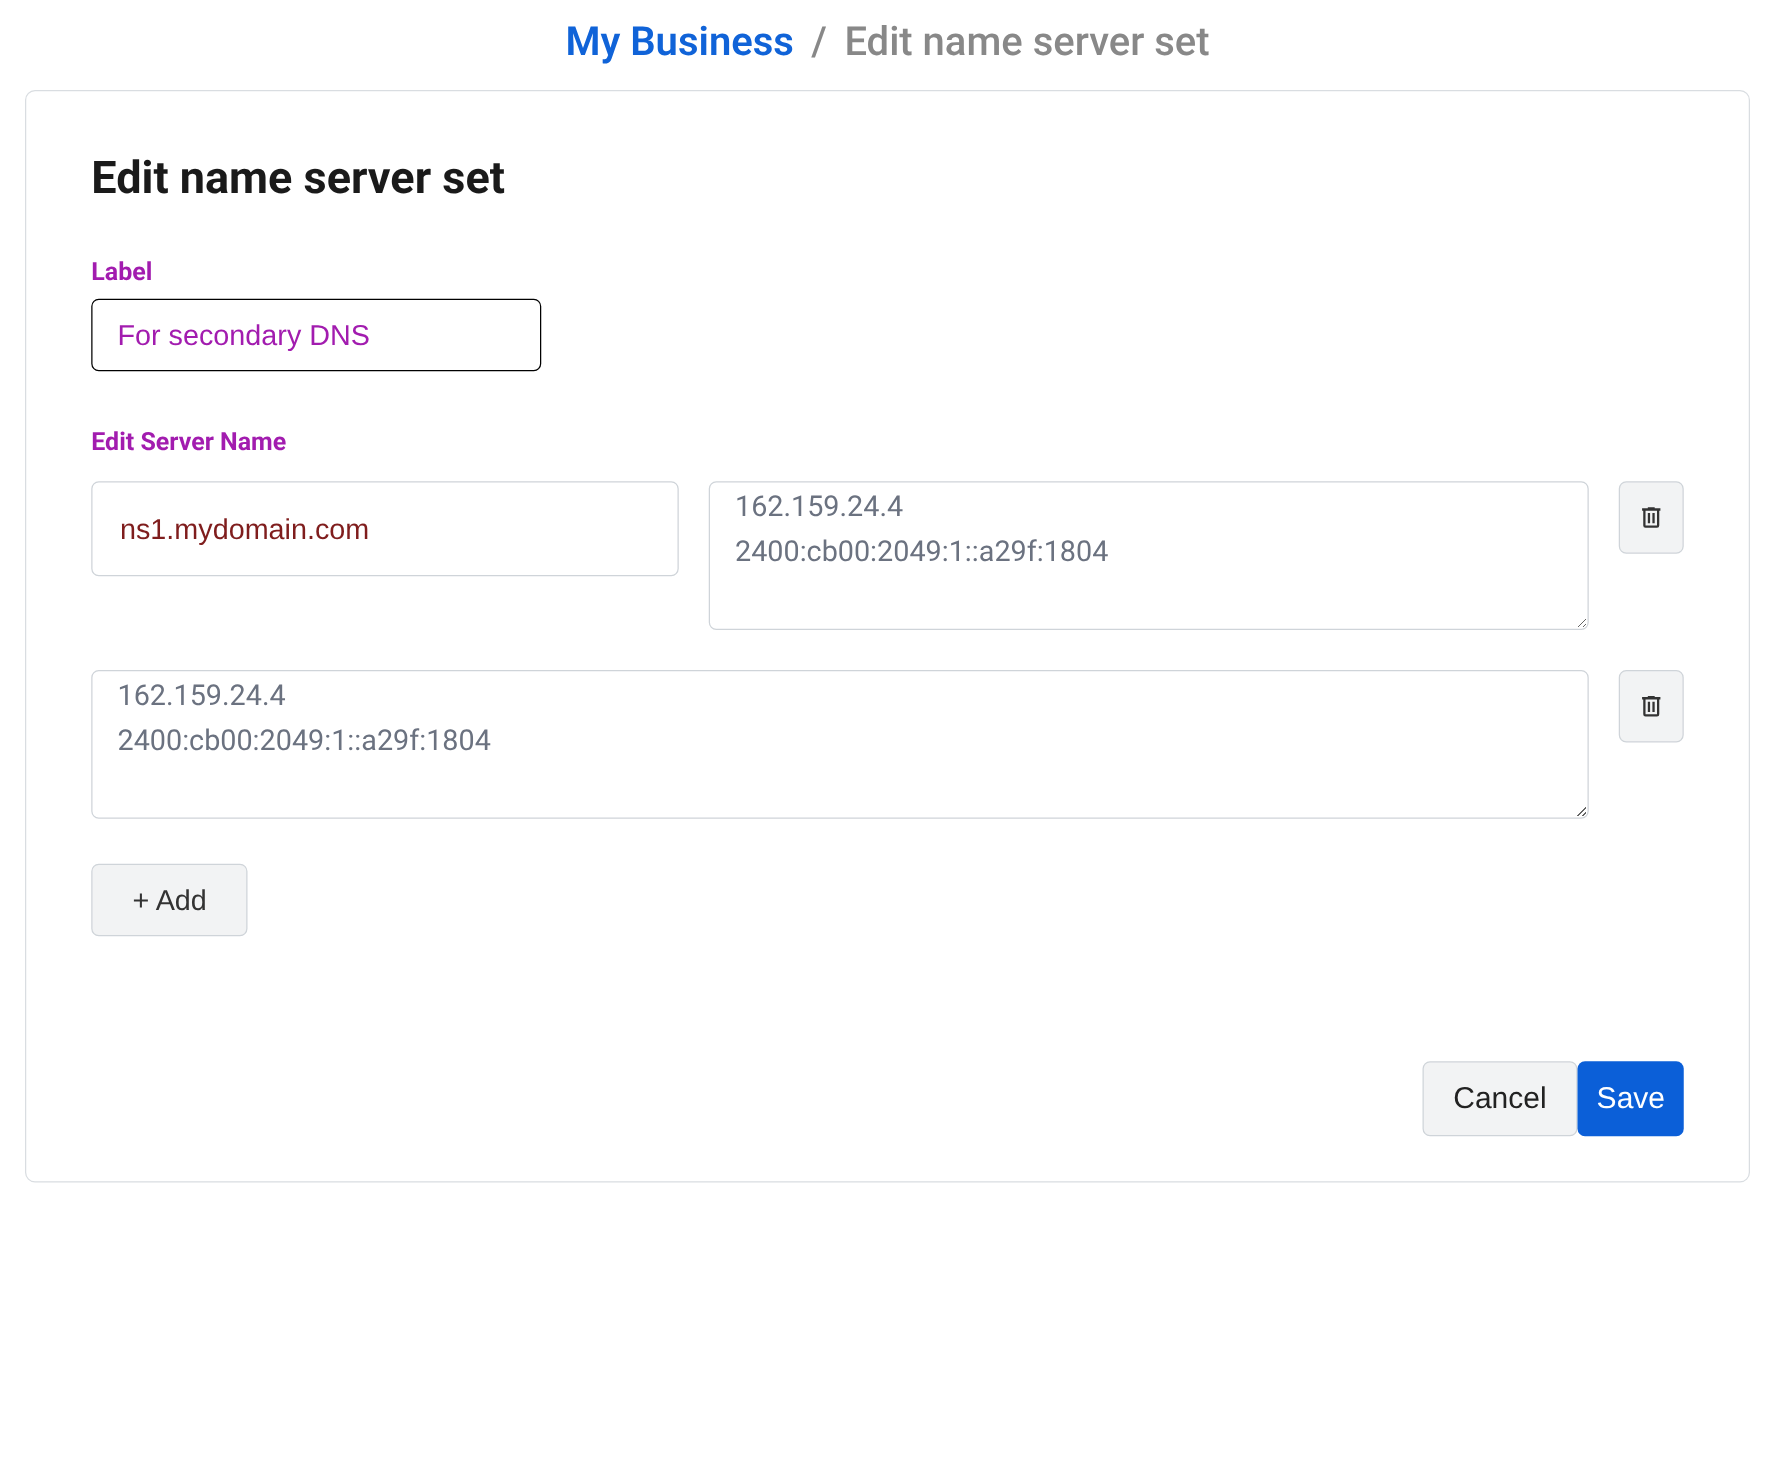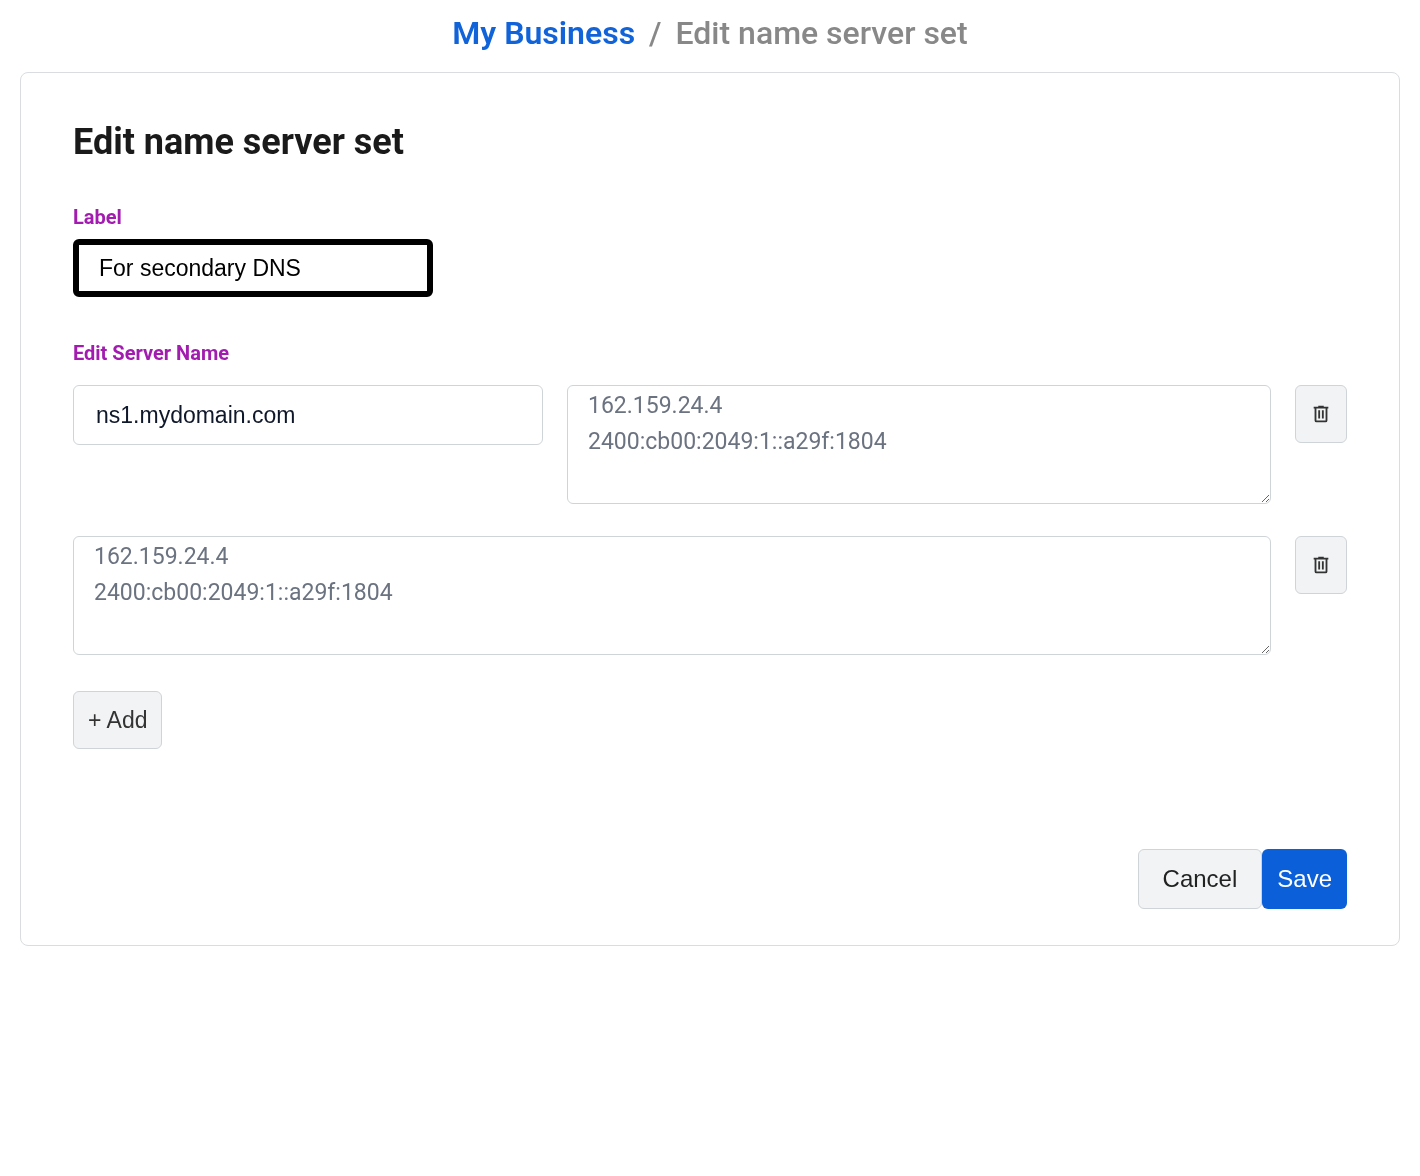--- a/index.html
+++ b/index.html
@@ -46,25 +46,25 @@
     }
     .field-label {
       font-size: 20px;
       font-weight: 700;
       margin-bottom: 10px;
       color: #a21caf;
     }
     .text-input {
       width: 360px;
       height: 58px;
-      border: 6px solid #000000;
+      border: 1px solid #000000;
       border-radius: 6px;
       font-size: 23px;
       padding: 0 20px;
-      color: #000000;
+      color: #a21caf;
       background: #fff;
     }
     .servers-section {
       margin-top: 44px;
     }
     .columns-header {
       display: flex;
       gap: 24px;
       margin-bottom: 10px;
     }
@@ -81,26 +81,26 @@
       flex-shrink: 0;
     }
     .server-row {
       display: flex;
       gap: 24px;
       align-items: flex-start;
       margin-bottom: 32px;
     }
     .ns-input {
       width: 470px;
-      height: 60px;
+      height: 76px;
       border: 1px solid #cfd4d9;
       border-radius: 6px;
       font-size: 23px;
       padding: 0 22px;
-      color: #0f172a;
+      color: #7f1d1d;
       background: #fff;
       flex-shrink: 0;
     }
     .glue-textarea {
       flex: 1;
       min-width: 0;
       height: 119px;
       border: 1px solid #cfd4d9;
       border-radius: 6px;
       font-size: 23px;
@@ -127,21 +127,21 @@
       flex-shrink: 0;
     }
     .trash-svg {
       width: 22px;
       height: 24px;
       fill: #333;
     }
     .add-btn {
       margin-top: 4px;
       height: 58px;
-      padding: 0 14px;
+      padding: 0 32px;
       border: 1px solid #cfd4d9;
       border-radius: 6px;
       background: #f2f3f4;
       font-size: 23px;
       color: #333;
       cursor: pointer;
     }
     .footer-actions {
       margin-top: 100px;
       display: flex;

